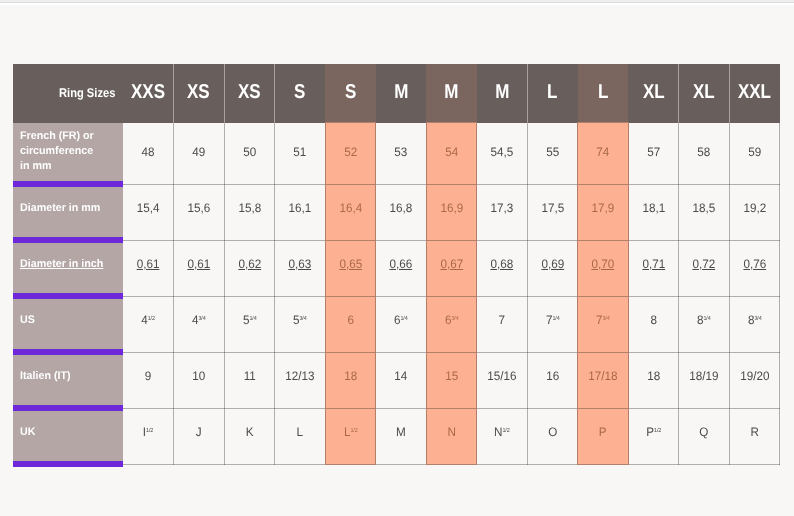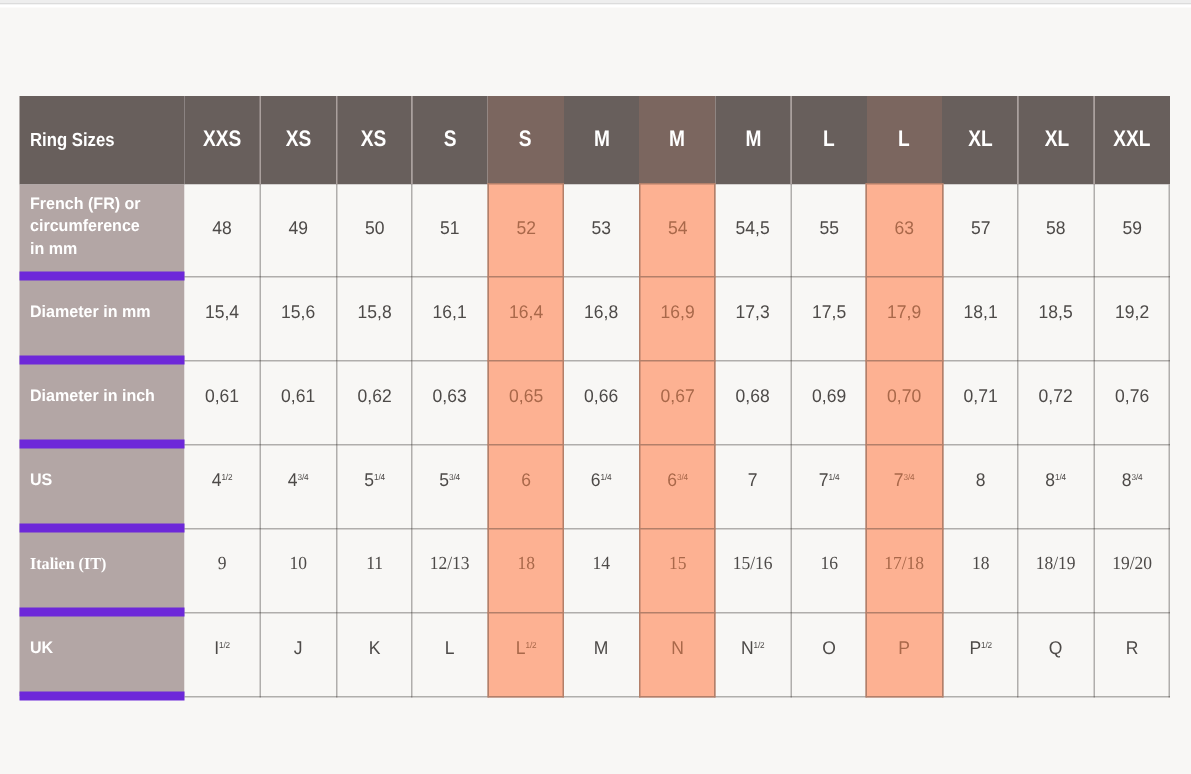--- a/index.html
+++ b/index.html
@@ -26,27 +26,27 @@
 
   col.labelcol{width:110px;}
   col.datacol{width:50.54px;}
 
   
   thead th{
     height:59px;
     background:#685f5c;
     color:#ffffff;
     font-weight:bold;
-    font-size:15px;
+    font-size:20px;
     vertical-align:middle;
     border-right:1px solid #aaa09d;
   }
   thead th > span{display:inline-block;transform:scaleX(0.85);position:relative;top:-0.5px;filter:opacity(0.999);}
   thead th.lbl{
-    text-align:left;
+    text-align:right;
     padding-left:7.2px;
     font-size:12.6px;
     border-right:none;
     letter-spacing:0;
     margin-left:20px;
   }
   thead th.lbl > span{transform:scaleX(0.885);transform-origin:left center;top:0px;}
   thead th.hl{background:#7b665f;border-right-color:transparent;}
   thead th.prehl{border-right-color:transparent;}
   thead th:last-child{border-right:none;margin-left:28px;}
@@ -80,23 +80,23 @@
   tbody td.hl > .cwrap{position:relative;z-index:2;}
   tbody td > .cwrap{display:block;position:relative;top:-4.5px;transform:scaleX(0.95);}
   tbody tr.r1 td > .cwrap{top:-1px;}
   tbody td:last-child{border-right:1px solid rgba(26,22,20,0.32);}
 
   tr.r1 th.lbl, tr.r1 td{height:58.6px;}
   tbody th.lbl > .lwrap{display:block;position:relative;top:-3px;transform:scaleX(0.965);transform-origin:left center;}
   .lline{display:block;}
   tbody tr.r1 th.lbl > .lwrap{top:0px;}
   tr.r2 th.lbl, tr.r2 td{height:50px;}
-  tr.r3 th.lbl, tr.r3 td{height:50px;}
+  tr.r3 th.lbl, tr.r3 td{height:50px;text-decoration:underline;}
   tr.r4 th.lbl, tr.r4 td{height:50px;}
-  tr.r5 th.lbl, tr.r5 td{height:50px;font-family:Liberation Serif, serif;}
+  tr.r5 th.lbl, tr.r5 td{height:50px;}
   tr.r6 th.lbl, tr.r6 td{height:50px;}
 
 
   sup{font-size:.47em;vertical-align:super;line-height:0;position:relative;top:1.2px;letter-spacing:-0.15px;}
 </style>
 </head>
 <body>
 
 <div class="page">
   <div class="topband"></div>
@@ -167,21 +167,21 @@
           <td class="hl">
             <span class="cwrap"><span>54</span></span>
           </td>
           <td>
             <span class="cwrap"><span>54,5</span></span>
           </td>
           <td>
             <span class="cwrap"><span>55</span></span>
           </td>
           <td class="hl">
-            <span class="cwrap"><span>63</span></span>
+            <span class="cwrap"><span>74</span></span>
           </td>
           <td>
             <span class="cwrap"><span>57</span></span>
           </td>
           <td>
             <span class="cwrap"><span>58</span></span>
           </td>
           <td>
             <span class="cwrap"><span>59</span></span>
           </td>

